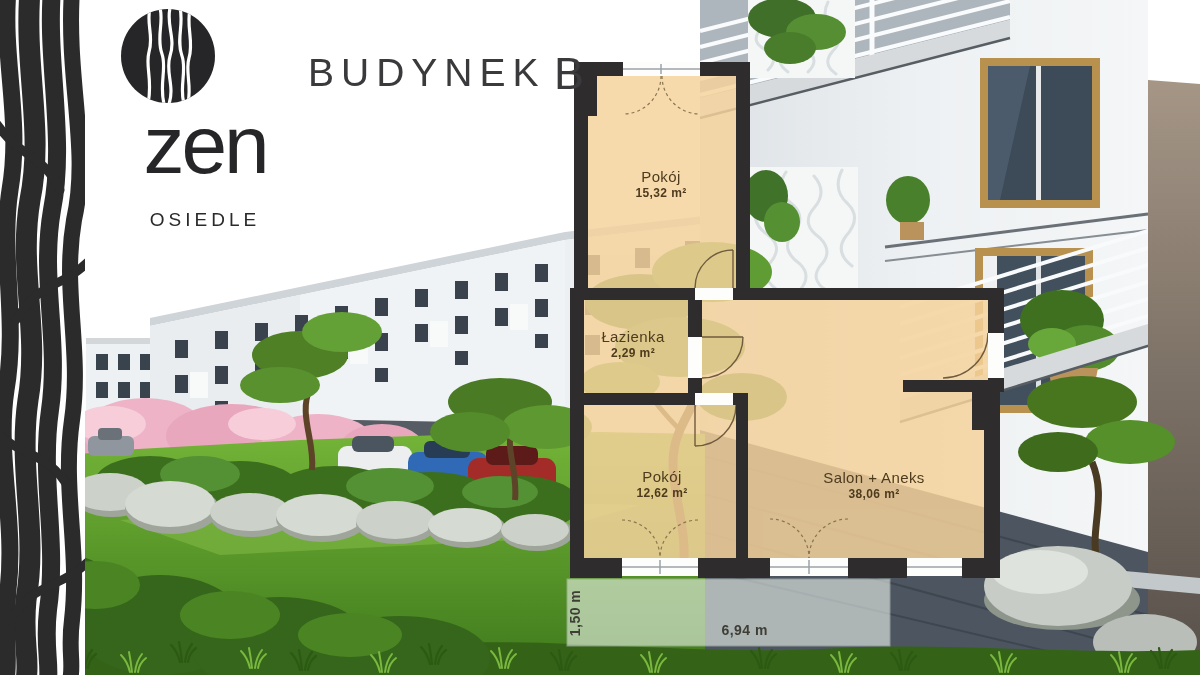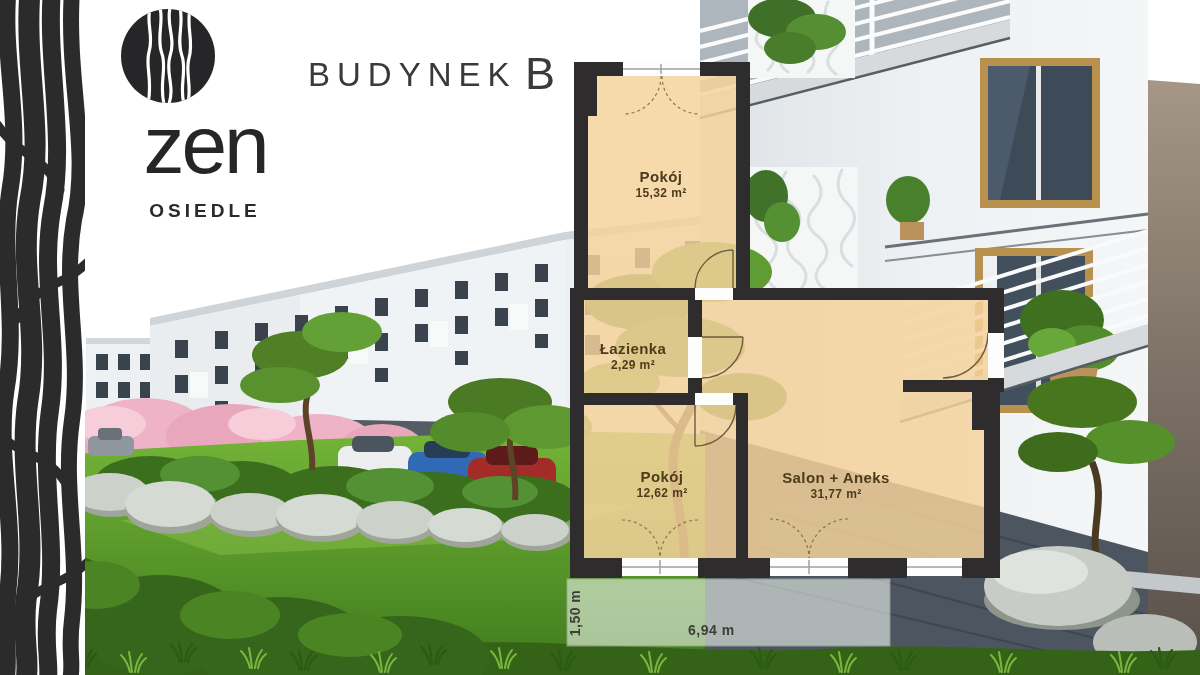--- a/index.html
+++ b/index.html
@@ -5,27 +5,27 @@
   html,body{margin:0;padding:0;background:#ffffff;}
   .stage{
     position:relative;width:1200px;height:675px;overflow:hidden;background:#ffffff;
     font-family:"Liberation Sans",sans-serif;
   }
   .stage svg{position:absolute;left:0;top:0;display:block;}
   
   .logo{position:absolute;left:120px;top:8px;width:170px;text-align:center;}
   .logo-circle{width:96px;height:96px;margin:0 auto;}
   .logo-word{font-size:82px;font-weight:400;letter-spacing:-3px;color:#262527;line-height:0.95;margin-top:2px;}
-  .logo-sub{font-size:19px;letter-spacing:4px;color:#2b2a2b;font-weight:700;margin-top:16px;}
+  .logo-sub{font-size:19px;letter-spacing:4px;color:#2b2a2b;font-weight:400;margin-top:25px;}
   .title{position:absolute;left:308px;top:48px;color:#3a393b;white-space:nowrap;}
-  .title .t-label{font-size:33px;letter-spacing:7px;font-weight:400;text-align:center;}
+  .title .t-label{font-size:39px;letter-spacing:7px;font-weight:400;text-align:center;}
   .title .t-building{font-size:45px;letter-spacing:0;font-weight:400;vertical-align:-3px;margin-left:4px;}
   
   .room-label{position:absolute;transform:translateX(-50%);text-align:center;color:#4d3b1e;line-height:1.22;white-space:nowrap;}
-  .room-label .r-name{font-size:15px;font-weight:700;letter-spacing:0.4px;display:block;}
+  .room-label .r-name{font-size:15px;font-weight:400;letter-spacing:0.4px;display:block;}
   .room-label .r-area{font-size:12px;font-weight:700;letter-spacing:0.4px;display:block;}
   .dim-label{position:absolute;color:#3e3e36;font-size:14px;font-weight:600;letter-spacing:0.5px;}
   .dim-vertical{transform:rotate(-90deg);transform-origin:center;}
 </style>
 </head>
 <body>
 
 <div class="stage">
 
   <svg width="1200" height="675" viewBox="0 0 1200 675">
@@ -447,29 +447,29 @@
 
   <div class="title">
     <span class="t-label">BUDYNEK</span>
     <span class="t-building">B</span>
   </div>
 
   <div class="room-label" style="left:661px;top:168px">
     <span class="r-name">Pokój</span>
     <span class="r-area">15,32 m²</span>
   </div>
-  <div class="room-label" style="left:633px;top:340px">
+  <div class="room-label" style="left:633px;top:328px">
     <span class="r-name">Łazienka</span>
     <span class="r-area">2,29 m²</span>
   </div>
   <div class="room-label" style="left:662px;top:468px">
     <span class="r-name">Pokój</span>
     <span class="r-area">12,62 m²</span>
   </div>
-  <div class="room-label" style="left:836px;top:469px">
+  <div class="room-label" style="left:874px;top:469px">
     <span class="r-name">Salon + Aneks</span>
-    <span class="r-area">31,77 m²</span>
+    <span class="r-area">38,06 m²</span>
   </div>
 
   <div class="dim-label dim-vertical" style="left:545px;top:605px;width:60px;text-align:center">1,50 m</div>
-  <div class="dim-label" style="left:688px;top:622px;width:80px;text-align:left">6,94 m</div>
+  <div class="dim-label" style="left:688px;top:622px;width:80px;text-align:right">6,94 m</div>
 
 </div>
 
 </body></html>

